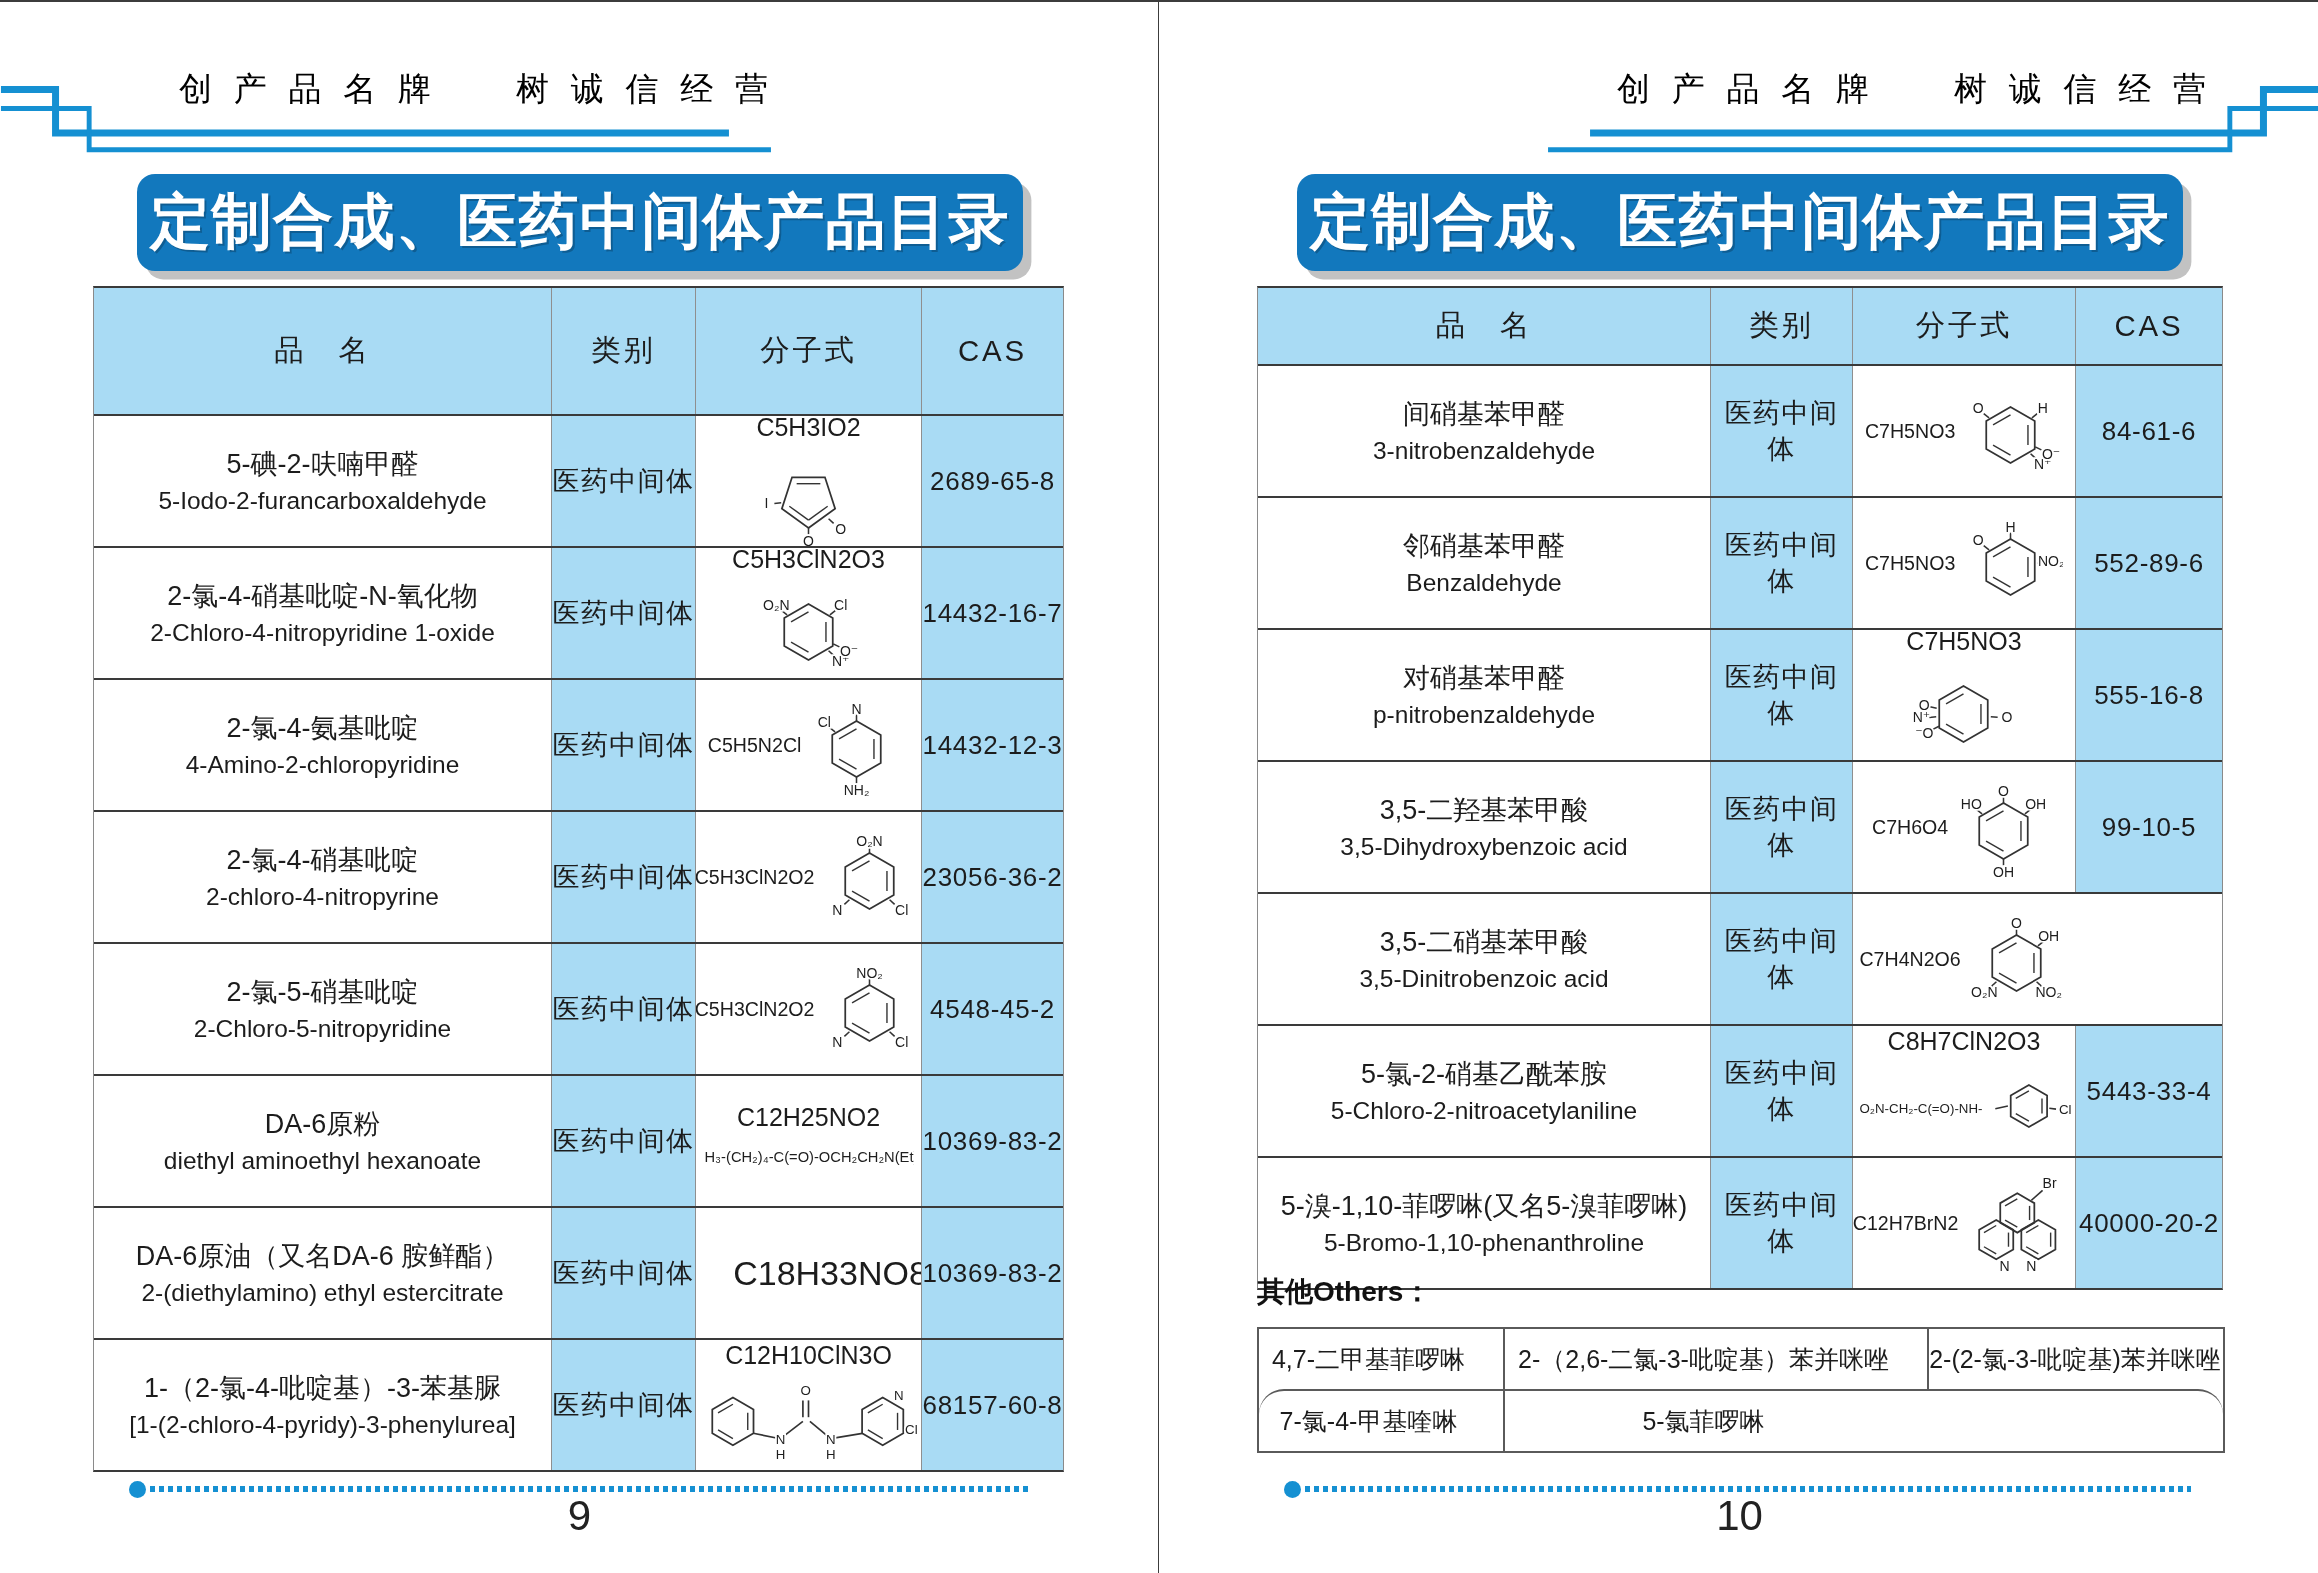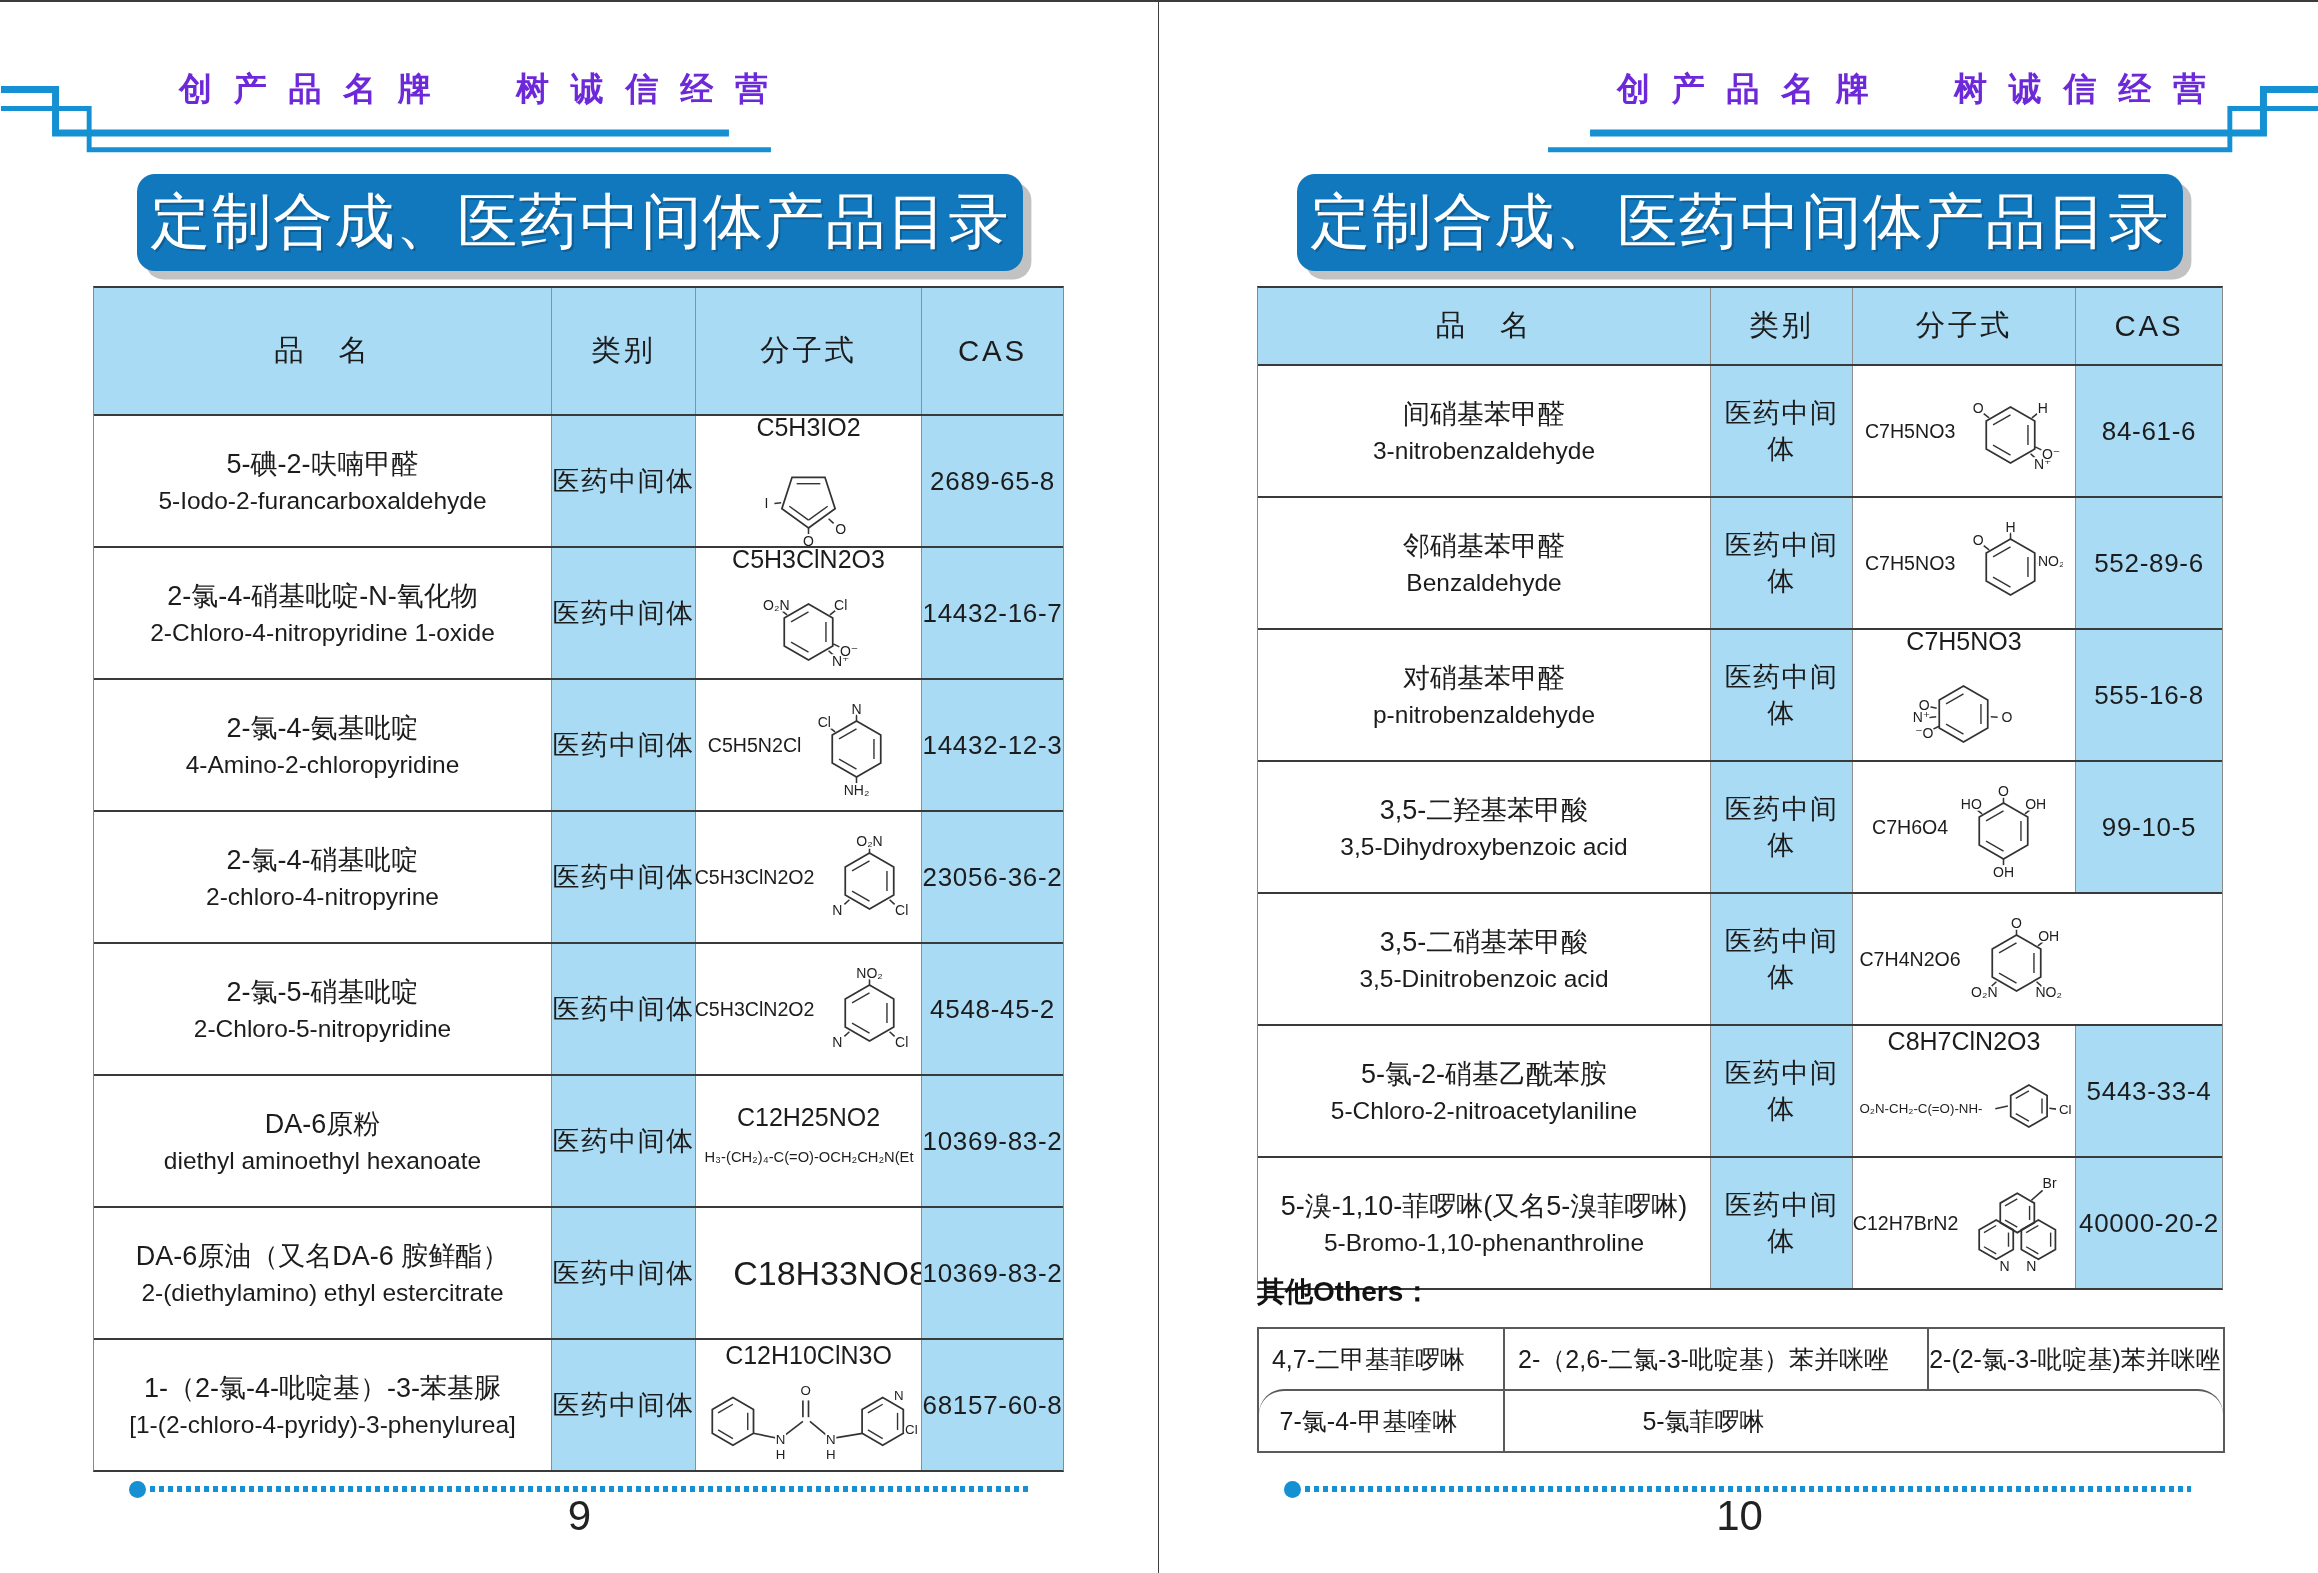--- a/index.html
+++ b/index.html
@@ -4,30 +4,30 @@
 <style>
   html,body{margin:0;padding:0;background:#ffffff;}
   #sheet{position:relative;width:2319px;height:1573px;background:#ffffff;overflow:hidden;
          font-family:"Liberation Sans","DejaVu Sans",sans-serif;color:#1c1c1c;}
   #sheet::before{content:"";position:absolute;left:0;top:0;width:2319px;height:2.1px;background:#3c3c3c;}
   .page{position:absolute;top:0;width:1159px;height:1573px;overflow:hidden;}
   #page-left{left:0;}
   #page-right{left:1160px;}
   .page-divider{position:absolute;left:1158px;top:0;width:1.4px;height:1573px;background:#3c3c3c;}
 
-  .slogan{position:absolute;top:67px;font-size:33px;font-weight:bold;color:#6d28d9;
+  .slogan{position:absolute;top:67px;font-size:33px;font-weight:normal;color:#000000;
           letter-spacing:6.3px;white-space:nowrap;}
   #page-left .slogan{left:179px;}
   #page-right .slogan{left:457px;}
 
   .deco-lines{position:absolute;left:0;top:0;width:1159px;height:168px;}
 
   .banner{position:absolute;left:137px;top:174px;width:886px;height:97px;background:#1278bd;
           border-radius:18px;box-shadow:8.4px 8.4px 0 #c2c2c2;display:flex;align-items:center;justify-content:center;}
-  .banner-text{color:#ffffff;font-size:60px;font-weight:normal;letter-spacing:1.4px;white-space:nowrap;
+  .banner-text{color:#ffffff;font-size:60px;font-weight:bold;letter-spacing:1.4px;white-space:nowrap;
                text-shadow:2.1px 2.1px 0 rgba(0,0,0,0.22);}
 
   .ptable{position:absolute;top:286px;background:#ffffff;border:1.4px solid #8a8a8a;
           border-top:2.8px solid #3a3a3a;border-bottom:2.8px solid #3a3a3a;box-sizing:content-box;}
   #page-left .ptable{left:93px;width:969px;}
   #page-right .ptable{left:97px;width:964px;}
   .trow{display:grid;}
   #page-left .trow{grid-template-columns:457px 144px 226px 142px;}
   #page-right .trow{grid-template-columns:452px 142px 223px 147px;}
   .trow + .trow{border-top:2.8px solid #3a3a3a;}

